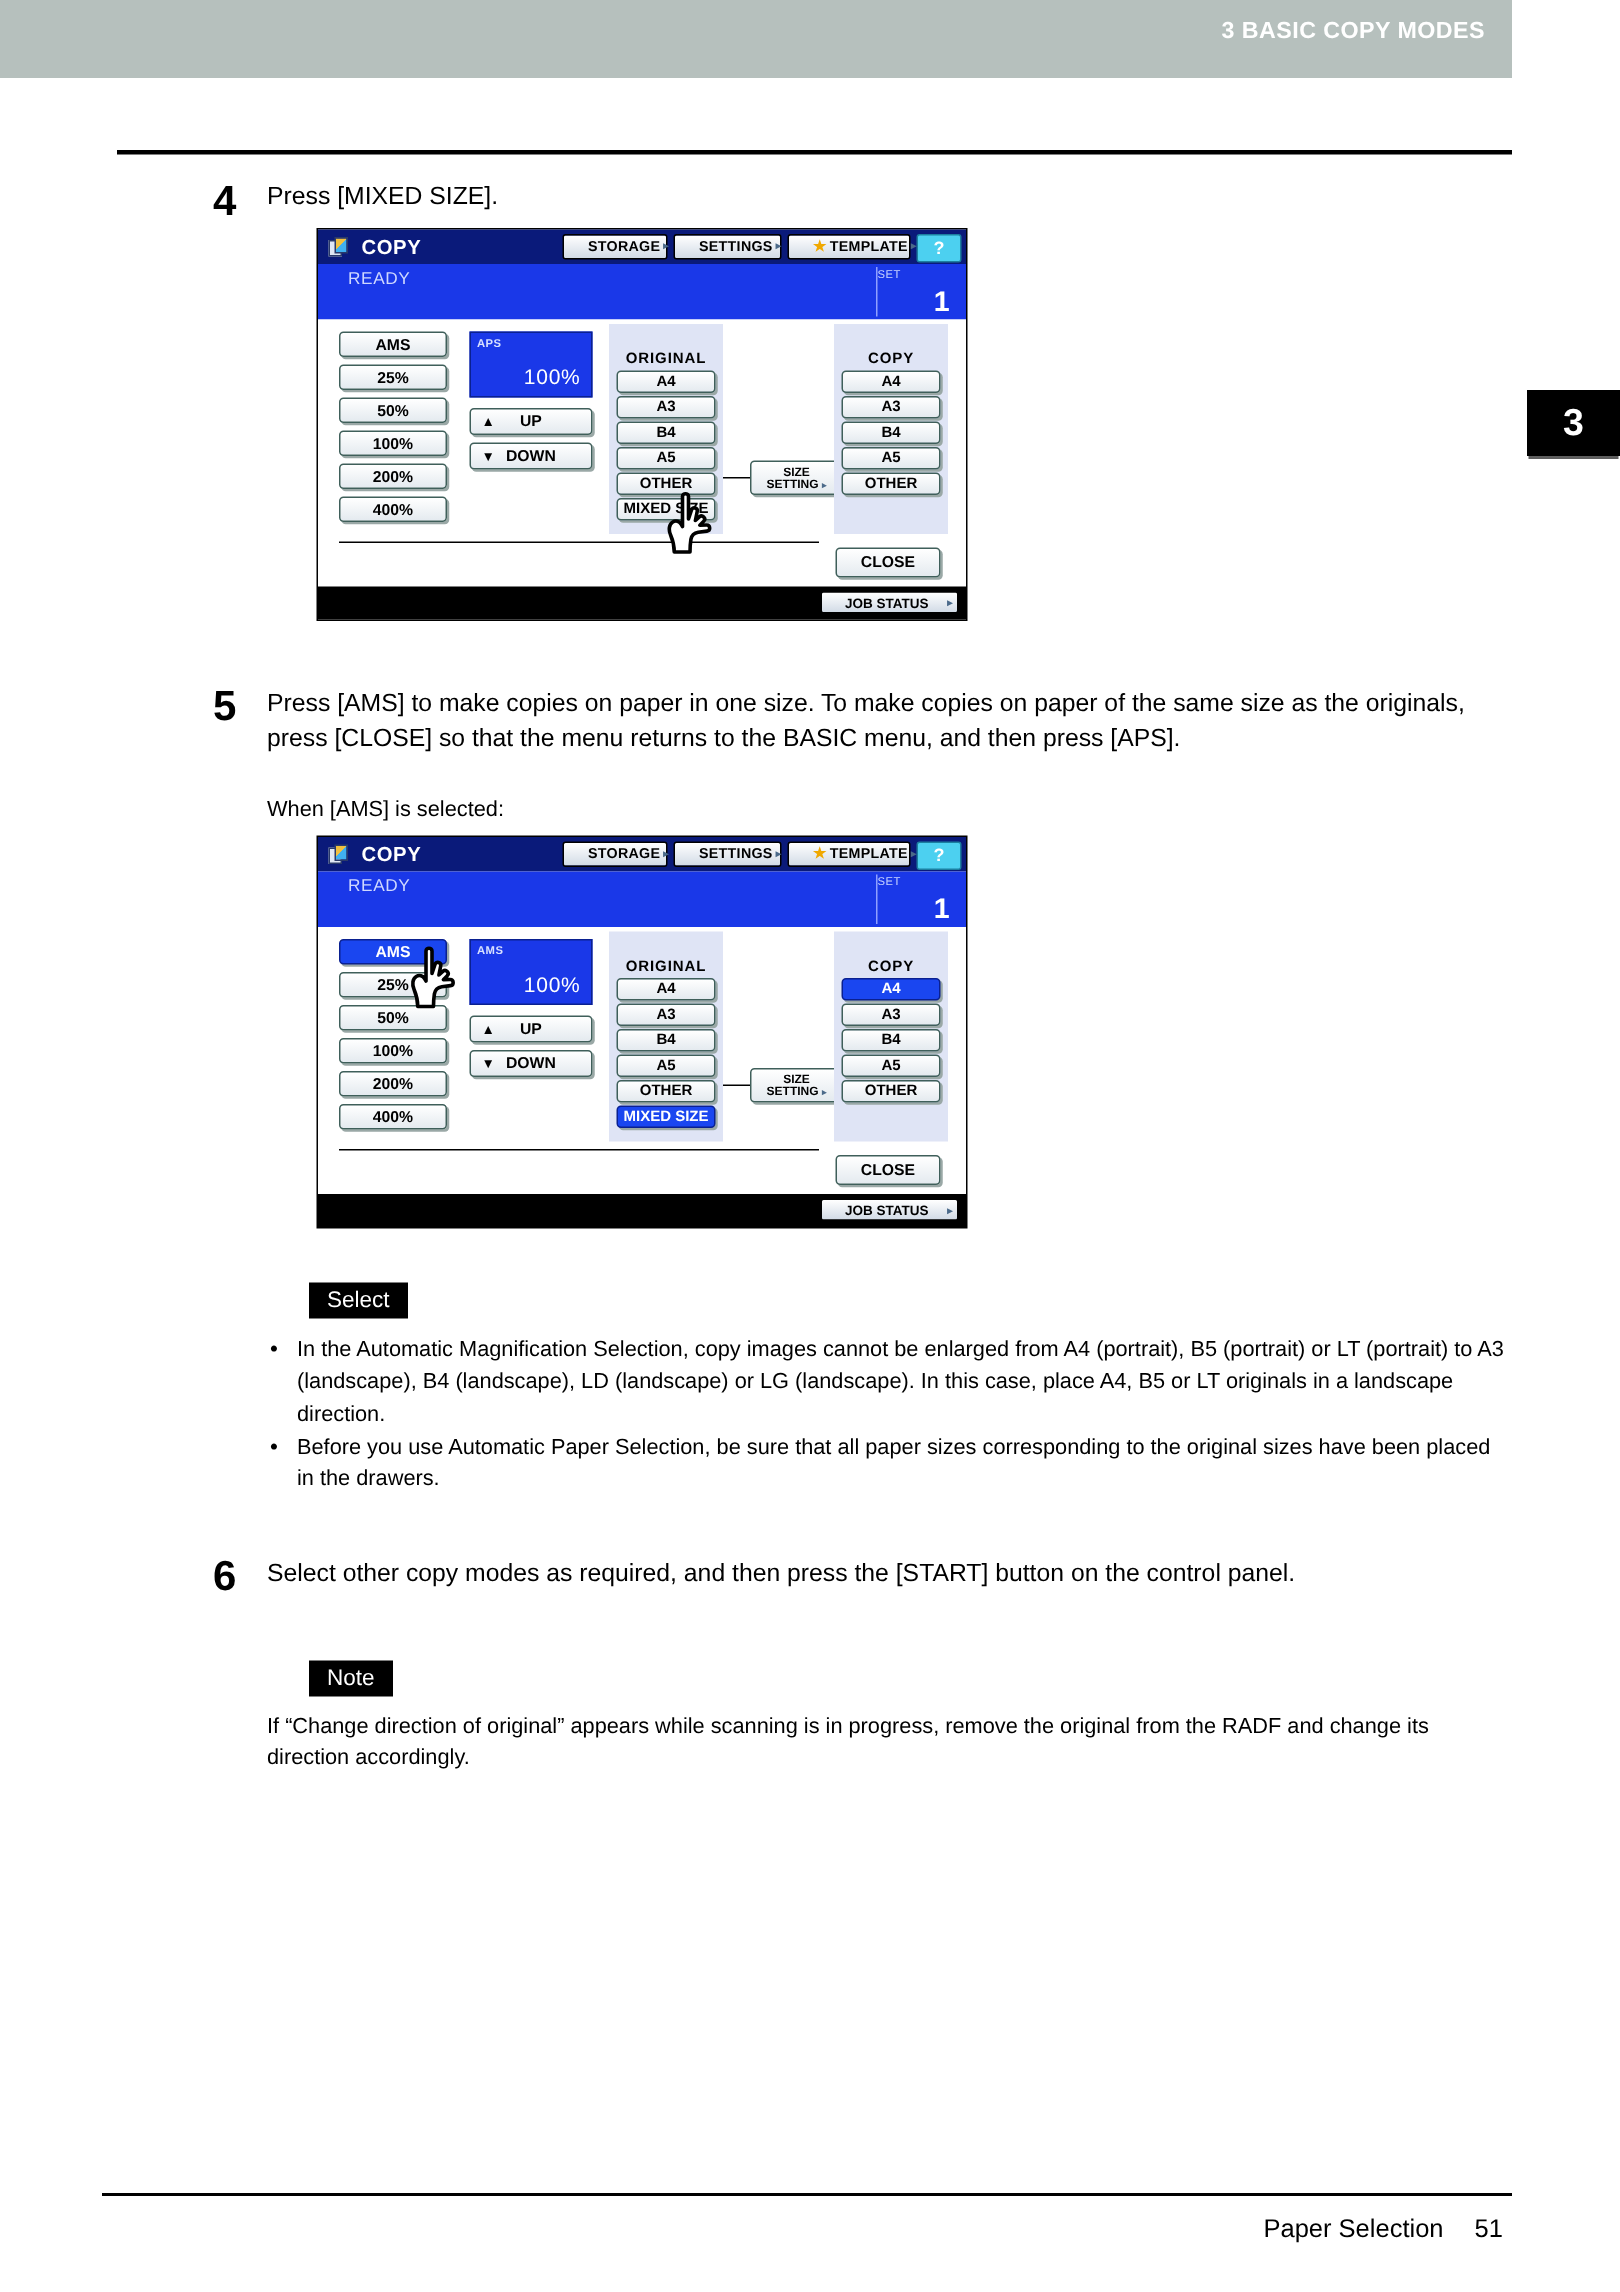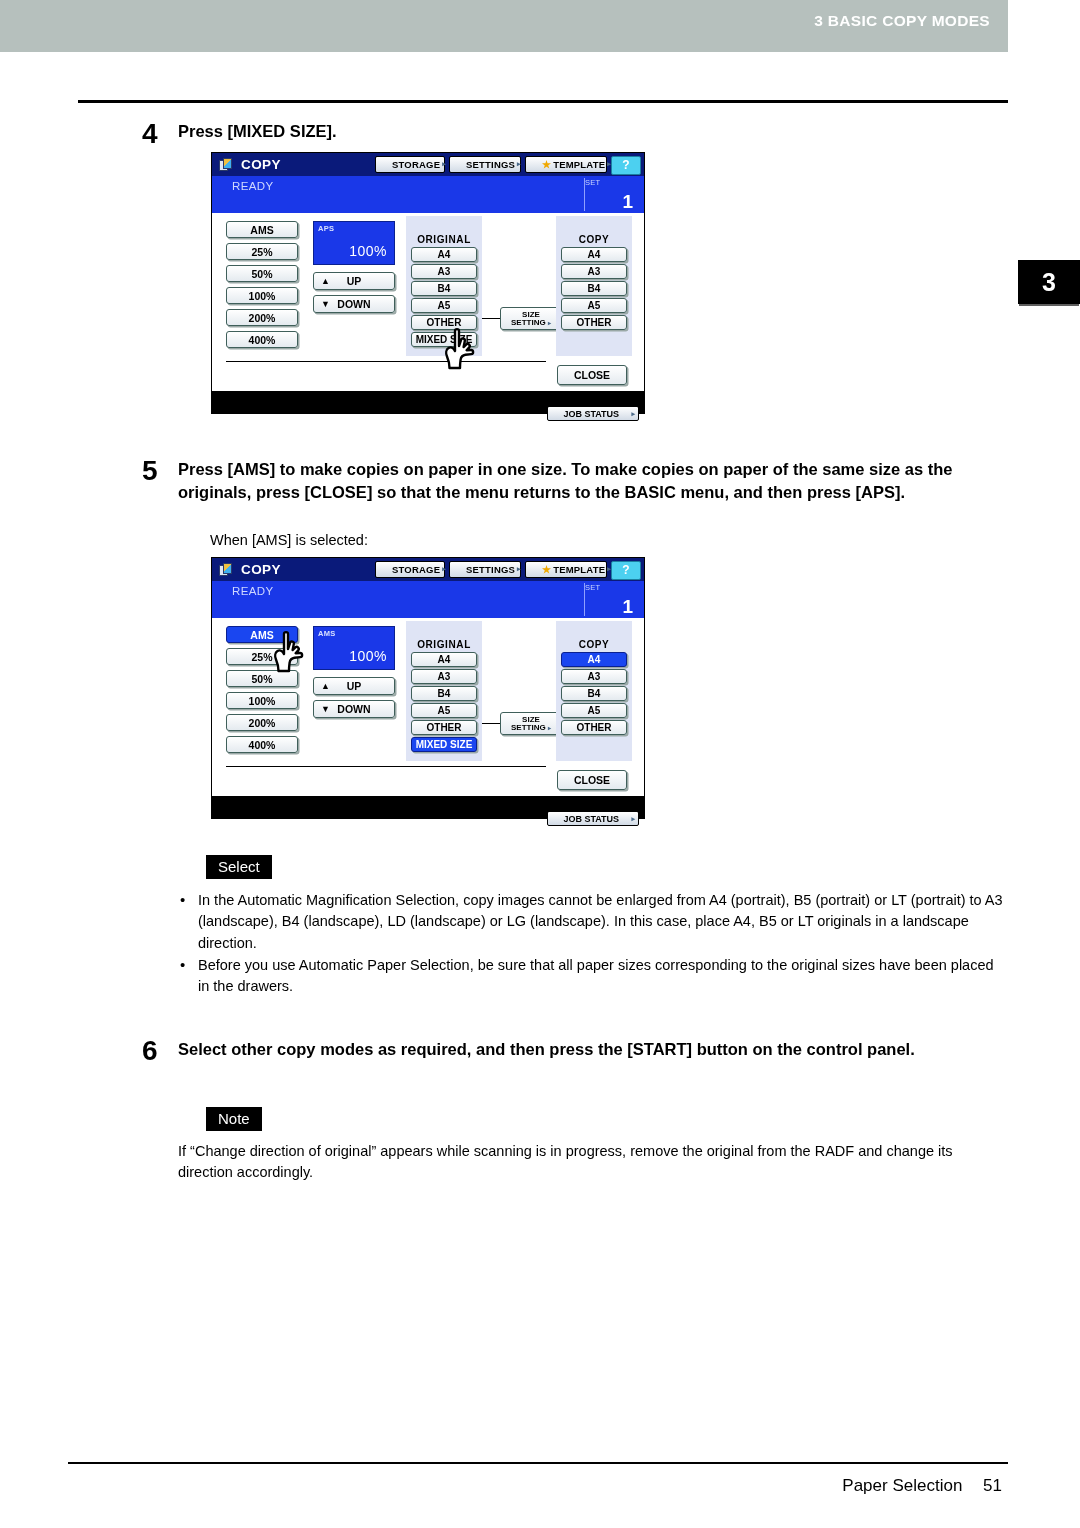--- a/index.html
+++ b/index.html
@@ -73,21 +73,21 @@
   }
   .step-num {
     position: absolute;
     font-size: 28px;
     font-weight: bold;
     font-family: "Liberation Sans", sans-serif;
   }
   .step-text {
     position: absolute;
     font-size: 16.5px;
-    font-weight: bold;
+    font-weight: normal;
     line-height: 1.42;
   }
   .plain-text {
     position: absolute;
     font-size: 14.5px;
     line-height: 1.45;
   }
 
   
   .note-badge {
@@ -236,21 +236,21 @@
     height: 178px;
     background: #ffffff;
   }
   .lcd-bottombar {
     position: relative;
     height: 22px;
     background: #000000;
   }
   .lcd-jobstatus {
     position: absolute;
-    right: 5px; top: 15px;
+    right: 5px; top: 3px;
     width: 92px; height: 15px;
     background: linear-gradient(#ffffff,#d2dbe6);
     border: 1px solid #000;
     border-radius: 2px;
     font-size: 9px;
     font-weight: bold;
     display: flex;
     align-items: center;
     box-sizing: border-box;
     padding: 0 3px;
@@ -513,21 +513,21 @@
   <div class="lcd-bottombar">
     <div class="lcd-jobstatus">
       <span class="lbl">JOB STATUS</span>
       <span class="arw">▸</span>
     </div>
   </div>
 </div>
 
 <div class="step-num" style="left:142px; top:455px;">5</div>
 <div class="step-text" style="left:178px; top:458px; width:832px;">Press [AMS] to make copies on paper in one size. To make copies on paper of the same size as the originals, press [CLOSE] so that the menu returns to the BASIC menu, and then press [APS].</div>
-<div class="plain-text" style="left:178px; top:530px; width:700px;margin-left:32px;">When [AMS] is selected:</div>
+<div class="plain-text" style="left:178px; top:530px; width:700px;">When [AMS] is selected:</div>
 
 <div class="lcd" style="left:211px; top:557px;">
   <div class="lcd-titlebar">
     <div class="lcd-app-icon">
         <div class="pg1"></div>
         <div class="pg2"></div>
       </div>
     <div class="lcd-app-title">COPY</div>
     <div class="lcd-topbtns">
       <div class="lcd-tbtn" style="width:70px;">

